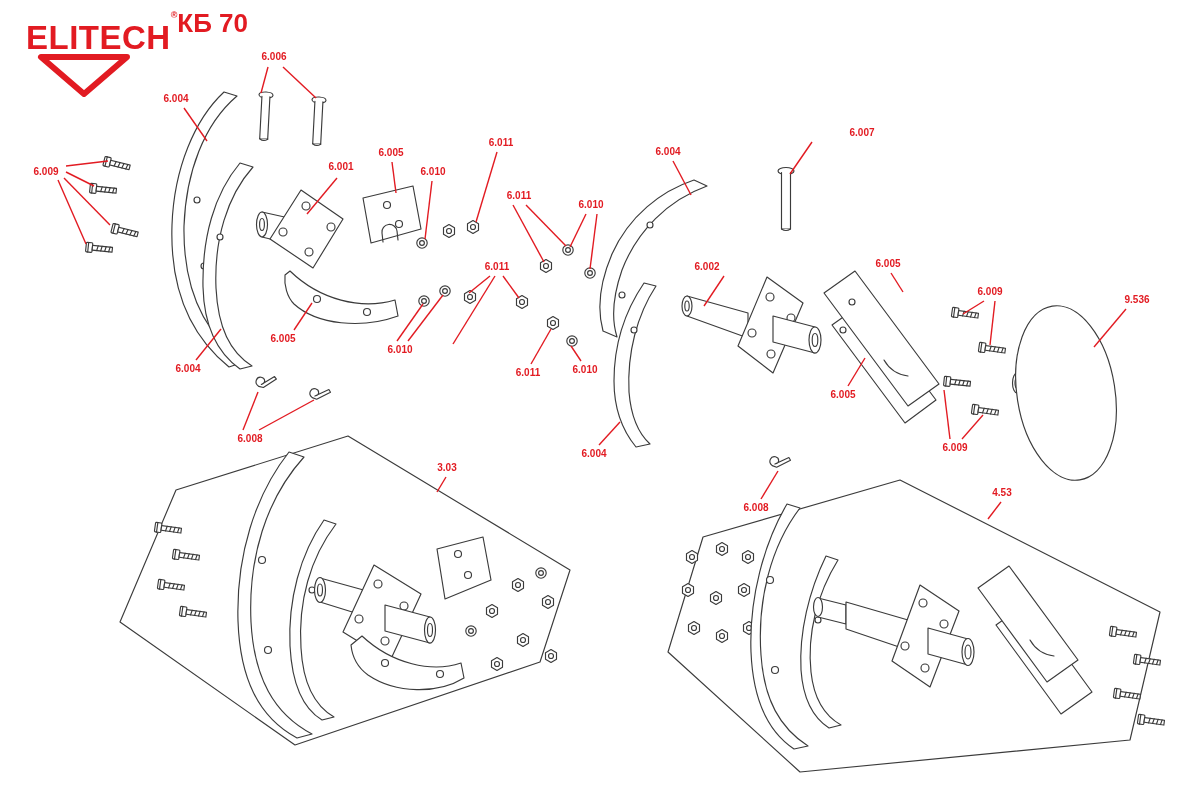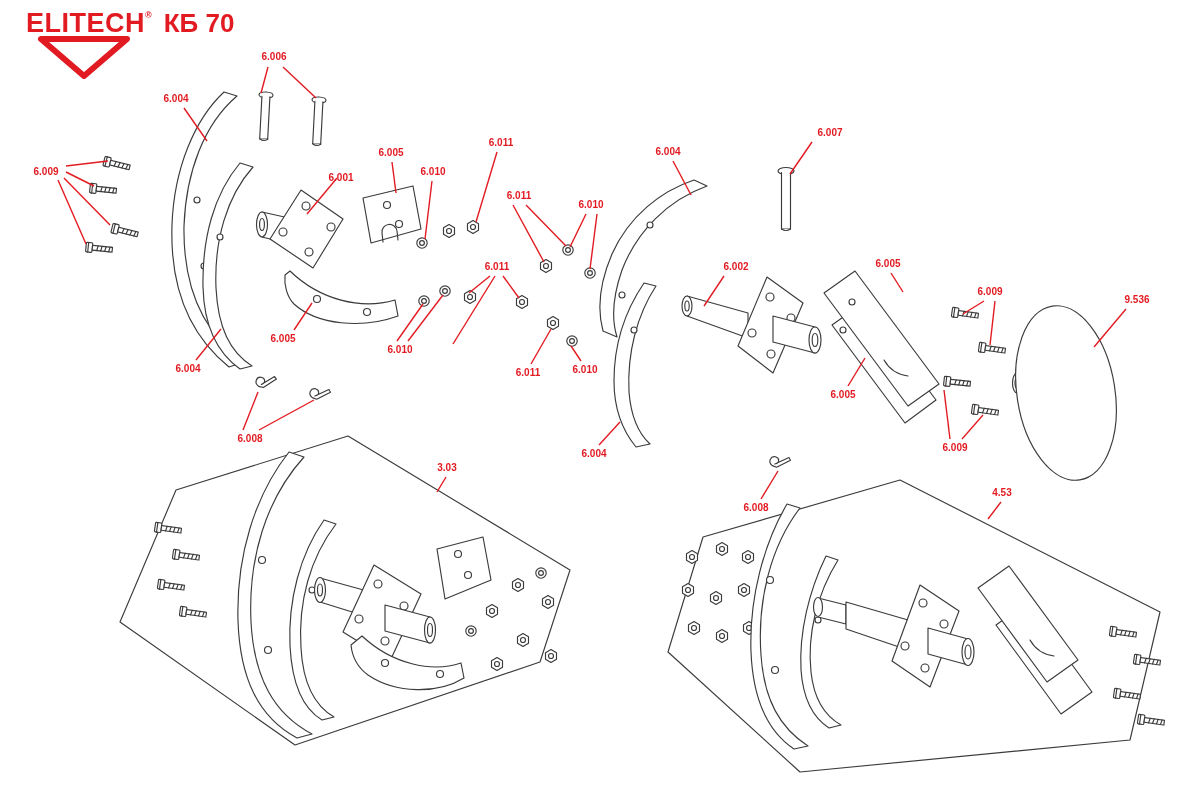--- a/index.html
+++ b/index.html
@@ -6,23 +6,23 @@
   html,body{margin:0;padding:0;background:#fff;}
   .canvas{position:relative;width:1177px;height:802px;background:#fff;overflow:hidden;
           font-family:"Liberation Sans",sans-serif;}
   .canvas svg.scene{position:absolute;left:0;top:0;}
   .ink{fill:#ffffff;stroke:var(--line-gray);stroke-width:1.15;stroke-linejoin:round;stroke-linecap:round;}
   .red{stroke:var(--label-red);fill:none;stroke-width:1.4;}
   .plabel{position:absolute;transform:translate(-50%,-50%);color:var(--label-red);
           font-weight:bold;font-size:10px;white-space:nowrap;line-height:1;}
   .brand{position:absolute;left:26px;top:8px;color:var(--label-red);}
   .brand-row{display:flex;align-items:flex-start;}
-  .brand-name{font-weight:bold;font-size:27px;letter-spacing:0.5px;}
+  .brand-name{font-weight:bold;font-size:33px;letter-spacing:0.5px;margin-top:11px;}
   .brand-reg{font-size:9px;font-weight:bold;margin-top:2px;}
-  .brand-model{font-weight:bold;font-size:26px;margin-left:12px;}
+  .brand-model{font-weight:bold;font-size:26px;}
   .brand-triangle{display:block;margin:-3px 0 0 10px;}
 </style>
 </head>
 <body>
 
 <div class="canvas">
 
 <svg class="scene" width="1177" height="802" viewBox="0 0 1177 802">
   <defs>
     <g id="washer">
@@ -302,30 +302,30 @@
     <span class="brand-model">КБ 70</span>
   </div>
   <svg class="brand-triangle" width="96" height="44" viewBox="0 0 96 44">
     <path d="M5,3 L91,3 L48,40 Z" fill="none" stroke="#e21b22" stroke-width="6" stroke-linejoin="round"></path>
   </svg>
 </div>
 
 <div class="plabel" style="left:274px;top:57px">6.006</div>
 <div class="plabel" style="left:176px;top:99px">6.004</div>
 <div class="plabel" style="left:46px;top:172px">6.009</div>
-<div class="plabel" style="left:341px;top:178px">6.001</div>
+<div class="plabel" style="left:341px;top:167px">6.001</div>
 <div class="plabel" style="left:391px;top:153px">6.005</div>
 <div class="plabel" style="left:433px;top:172px">6.010</div>
 <div class="plabel" style="left:501px;top:143px">6.011</div>
 <div class="plabel" style="left:519px;top:196px">6.011</div>
 <div class="plabel" style="left:591px;top:205px">6.010</div>
 <div class="plabel" style="left:668px;top:152px">6.004</div>
-<div class="plabel" style="left:830px;top:133px">6.007</div>
+<div class="plabel" style="left:862px;top:133px">6.007</div>
 <div class="plabel" style="left:497px;top:267px">6.011</div>
-<div class="plabel" style="left:736px;top:267px">6.002</div>
+<div class="plabel" style="left:707px;top:267px">6.002</div>
 <div class="plabel" style="left:888px;top:264px">6.005</div>
 <div class="plabel" style="left:990px;top:292px">6.009</div>
 <div class="plabel" style="left:1137px;top:300px">9.536</div>
 <div class="plabel" style="left:283px;top:339px">6.005</div>
 <div class="plabel" style="left:400px;top:350px">6.010</div>
 <div class="plabel" style="left:188px;top:369px">6.004</div>
 <div class="plabel" style="left:528px;top:373px">6.011</div>
 <div class="plabel" style="left:585px;top:370px">6.010</div>
 <div class="plabel" style="left:843px;top:395px">6.005</div>
 <div class="plabel" style="left:250px;top:439px">6.008</div>

